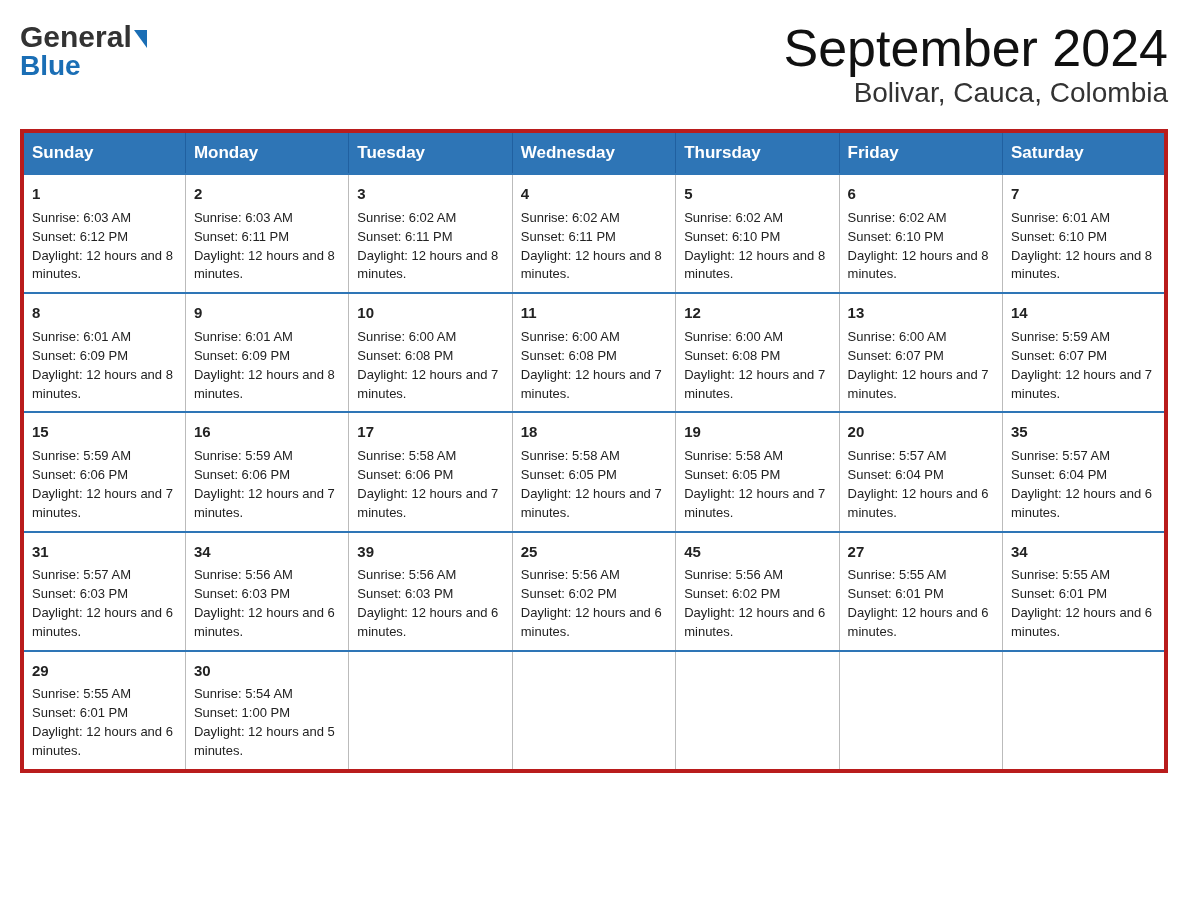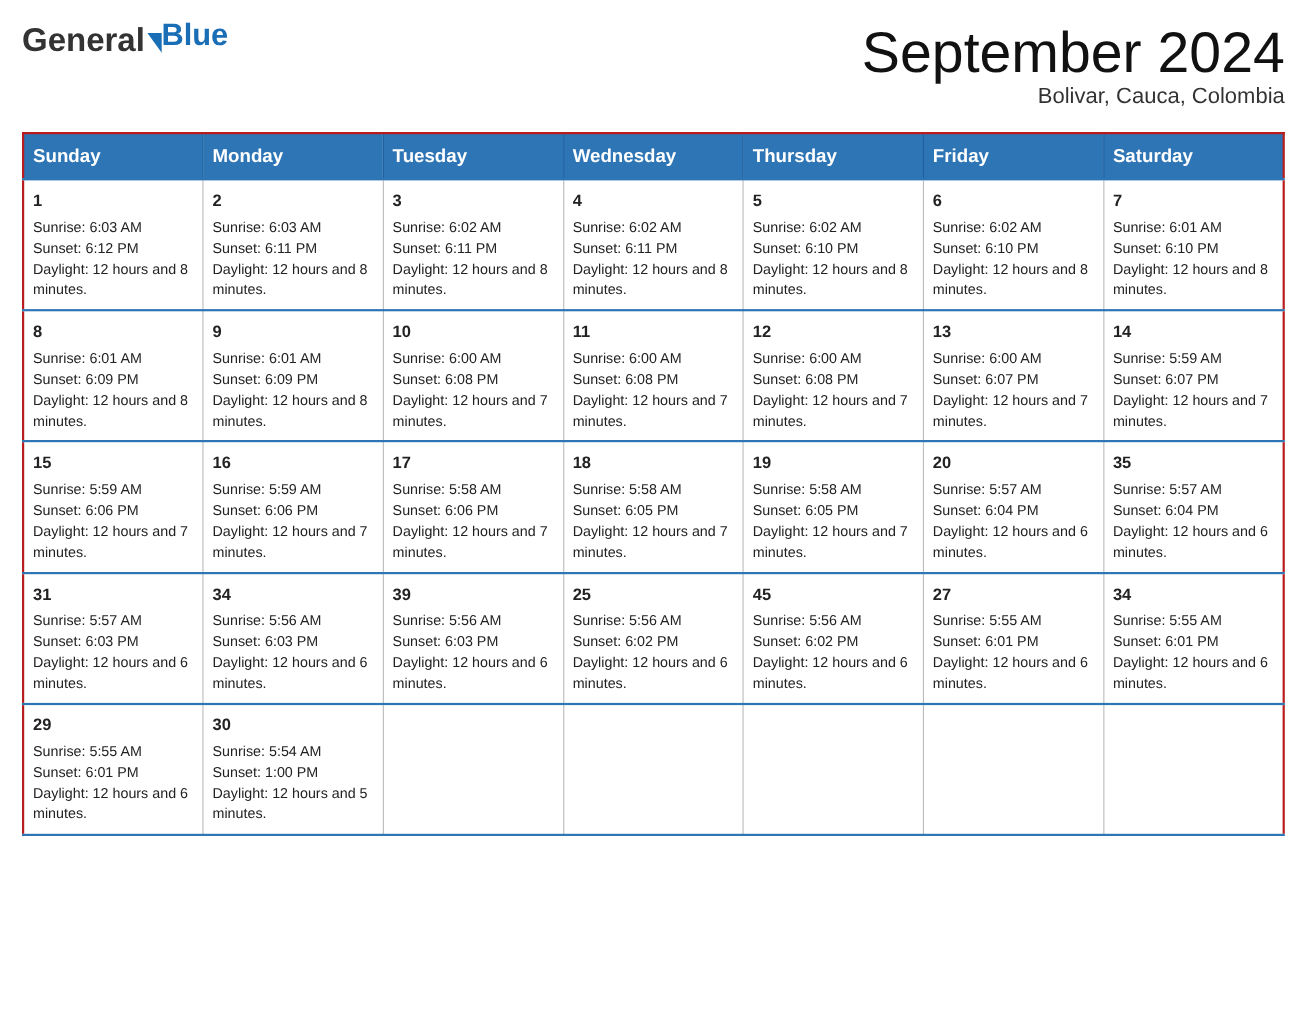--- a/index.html
+++ b/index.html
@@ -11,41 +11,41 @@
       min-height: 918px;
     }
     .header {
       display: flex;
       justify-content: space-between;
       align-items: flex-start;
       margin-bottom: 20px;
     }
     .logo {
       display: flex;
-      flex-direction: row;
+      flex-direction: column;
       align-items: flex-start;
     }
     .title-area {
       text-align: right;
     }
     .title-area h1 {
       font-size: 52px;
       font-weight: normal;
       color: #111;
       line-height: 1.1;
     }
     .title-area h2 {
-      font-size: 20px;
+      font-size: 28px;
       font-weight: normal;
       color: #333;
     }
     .calendar {
       width: 100%;
       border-collapse: collapse;
-      border: 2px solid #b91c1c;
+      border: 4px solid #b91c1c;
     }
     .calendar th {
       background-color: #2e75b6;
       color: #fff;
       font-size: 17px;
       font-weight: bold;
       padding: 10px 8px;
       text-align: left;
       border: 1px solid #2060a0;
     }

